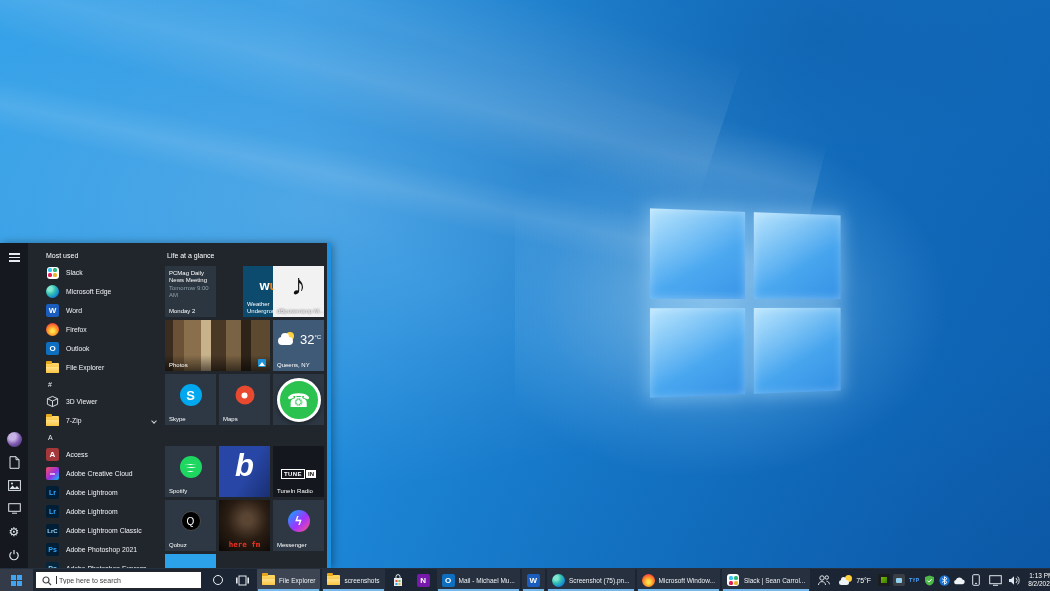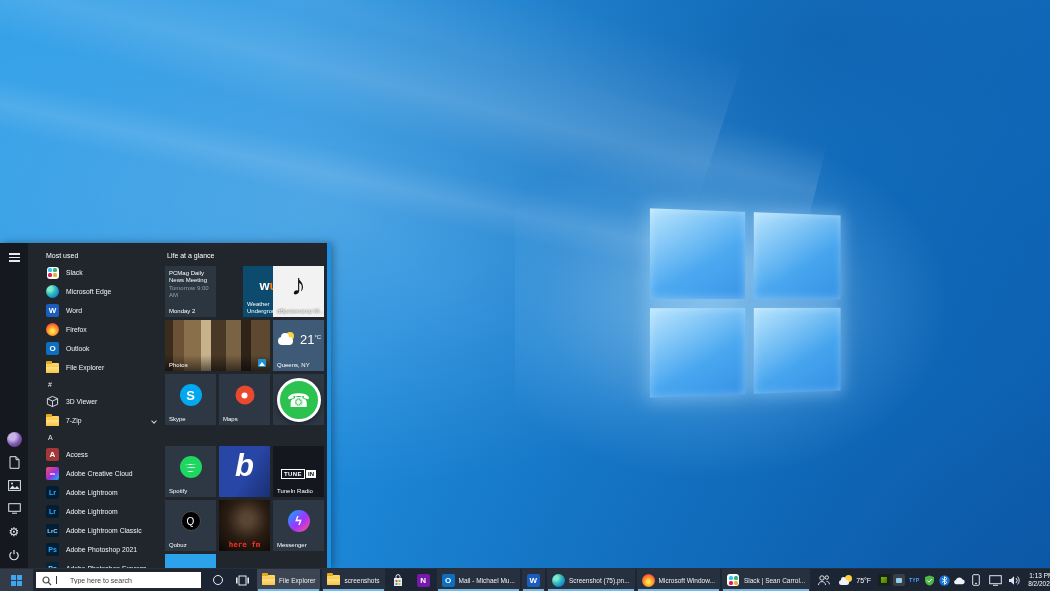--- a/index.html
+++ b/index.html
@@ -106,21 +106,21 @@
   
   .taskbar{position:absolute;left:0;bottom:0;width:100%;height:23px;background:#1b2533;
     border-top:1px solid rgba(255,255,255,.05);display:flex;align-items:stretch;}
   .start-btn{width:33px;flex:none;display:flex;align-items:center;justify-content:center;background:rgba(255,255,255,.10);}
   .wl-sm{display:grid;grid-template-rows:5px 5px;grid-template-columns:5px 5px;gap:1px;}
   .wl-sm i{background:#41a4f0;}
   .searchbox{position:relative;width:167px;flex:none;margin:2px 3px 2px 2px;background:#fff;border:1px solid #262626;
     display:flex;align-items:center;padding-left:20px;}
   .searchbox svg{position:absolute;left:6px;top:4px;}
   .searchbox .caret-bar{position:absolute;left:20px;top:4px;bottom:4px;width:1px;background:#333;}
-  .searchbox input{border:0;outline:0;width:100%;font-size:7px;color:#333;background:transparent;padding-left:14px;}
+  .searchbox input{border:0;outline:0;width:100%;font-size:7px;color:#333;background:transparent;padding-left:3px;}
   .searchbox input::placeholder{color:#3f3f3f;opacity:1;}
   .tb-ic-btn{width:25px;flex:none;display:flex;align-items:center;justify-content:center;}
   .cortana-ring{width:10px;height:10px;border:1.4px solid #eef2f7;border-radius:50%;}
   #tb-apps{display:flex;gap:2px;margin-left:2px;}
   .tb-app{position:relative;display:flex;align-items:center;gap:4px;padding:0 5px;color:#eef2f6;font-size:6.5px;white-space:nowrap;}
   .tb-app.running{background:rgba(255,255,255,.055);}
   .tb-app.active{background:rgba(255,255,255,.15);}
   .tb-app.ul::after{content:"";position:absolute;left:1px;right:1px;bottom:0;height:2px;background:#76b9ed;}
   .tb-right{margin-left:auto;display:flex;align-items:center;gap:3px;padding-right:2px;}
   .weather-w{display:flex;align-items:center;gap:4px;padding:0 4px;font-size:7px;color:#fff;}
@@ -332,21 +332,21 @@
         <div class="ph2"></div>
         <div class="tlabel">Photos</div>
         <div class="ph-ic"></div>
       </div>
 
       <div class="tile" style="left:108px;top:77px;background:#3f5a77;">
         <div class="wx-ic">
             <span class="wx-sun"></span>
             <span class="wx-cloud"></span>
           </div>
-        <div class="temp-wrap"><span>21</span><sup>°C</sup></div>
+        <div class="temp-wrap"><span>32</span><sup>°C</sup></div>
         <div class="tlabel">Queens, NY</div>
       </div>
 
       <div class="tile" style="left:0;top:131px;">
         <div class="circ skype-c">S</div>
         <div class="tlabel">Skype</div>
       </div>
 
       <div class="tile" style="left:54px;top:131px;">
         <div class="circ maps-c"></div>

